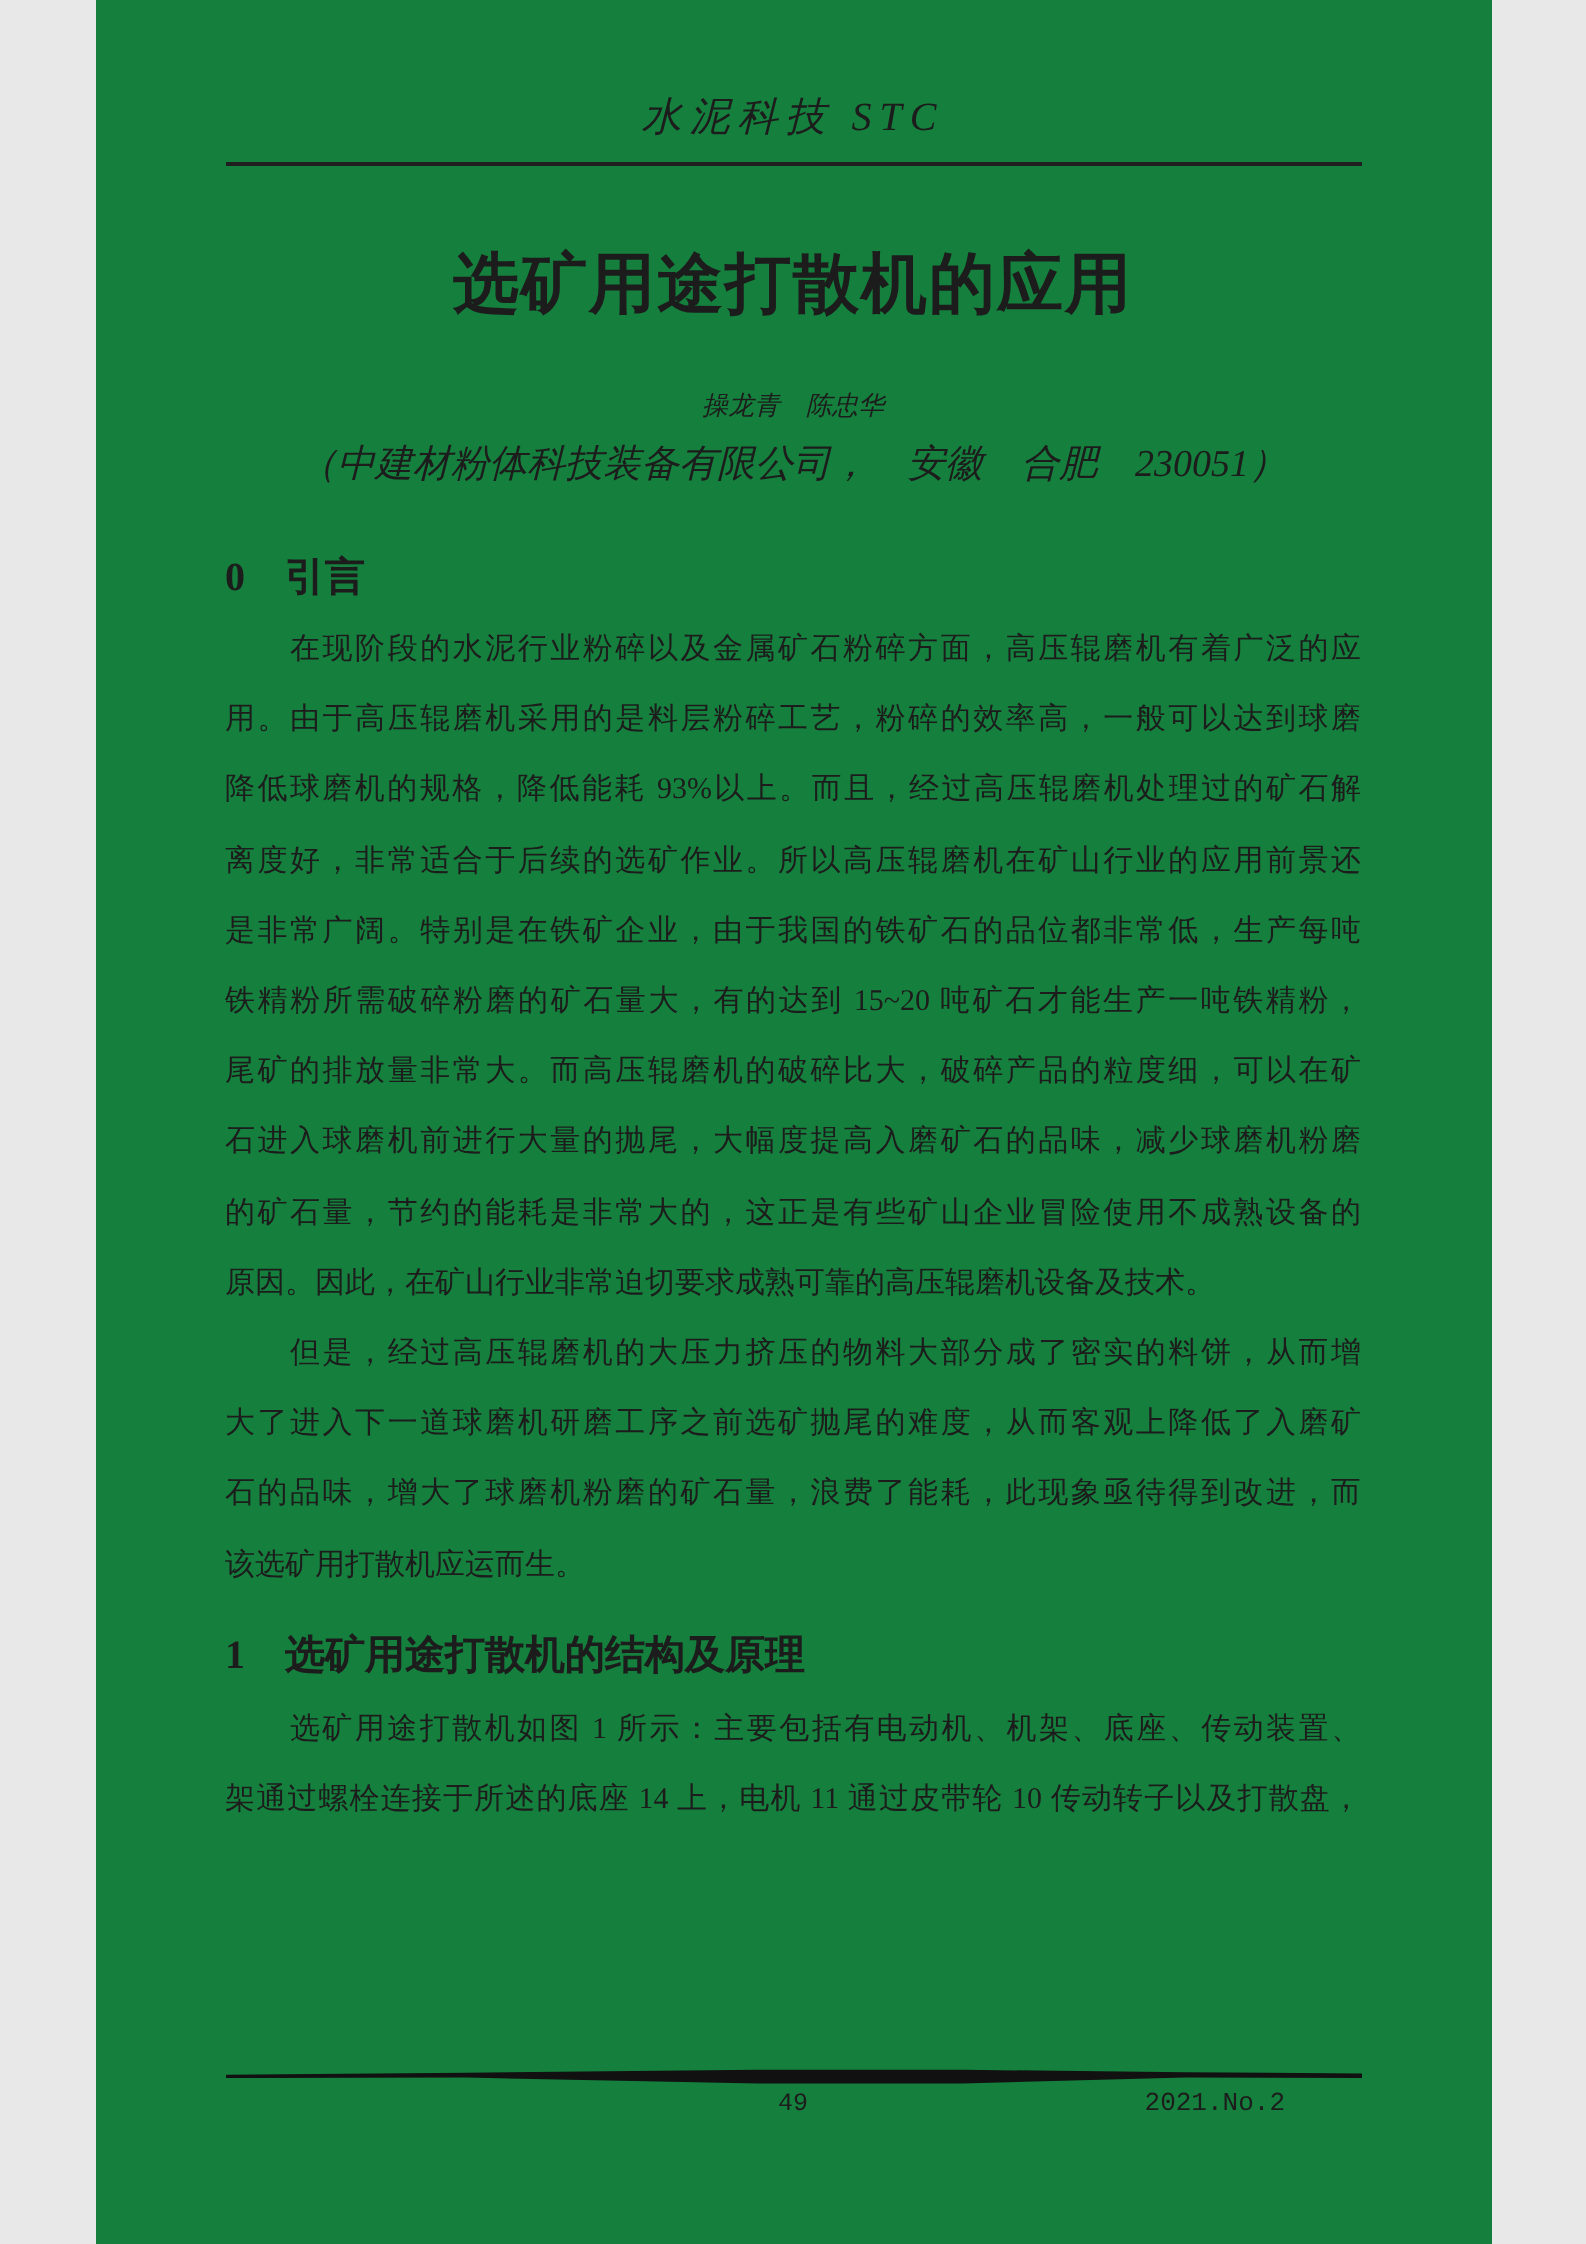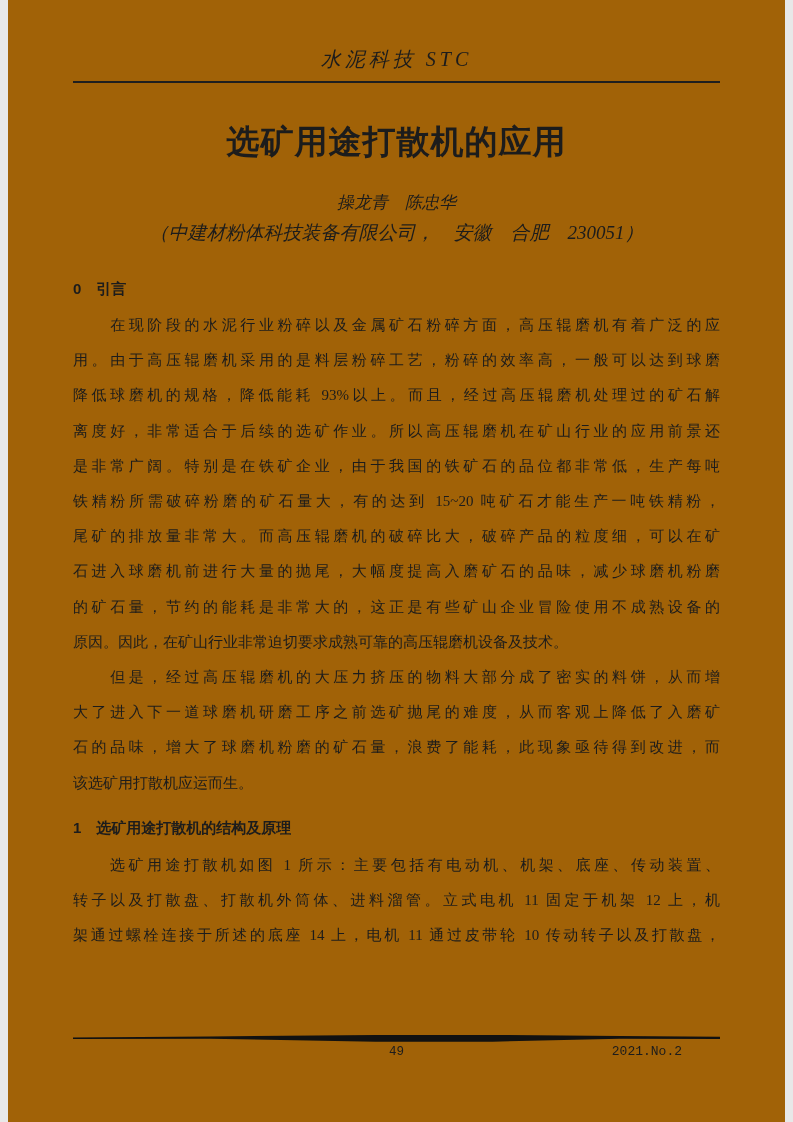--- a/index.html
+++ b/index.html
@@ -1,21 +1,21 @@
 <!DOCTYPE html>
 <html><head>
 <meta charset="utf-8">
 <style>
   html, body { margin: 0; padding: 0; background: #e8e8e8; }
   .page {
     position: relative;
-    width: 777px;
+    width: 698px;
     height: 1122px;
     margin: 0 auto;
-    background: #a16207;
+    background: #15803d;
     color: #1c1c1c;
     overflow: hidden;
     font-family: "Liberation Serif", "DejaVu Serif", serif;
   }
   .content {
     position: absolute;
     left: 65px;
     right: 65px;
     top: 0;
   }
@@ -38,34 +38,34 @@
     font-family: "Liberation Sans", "DejaVu Sans", sans-serif;
     font-weight: bold;
     font-size: 33px;
     line-height: 45px;
     letter-spacing: 1px;
   }
   .authors {
     margin-top: 26px;
     text-align: center;
     font-style: italic;
-    font-size: 17px;
+    font-size: 13px;
     line-height: 26px;
   }
   .affiliation {
     margin-top: 4px;
     text-align: center;
     font-style: italic;
     font-size: 19px;
     line-height: 26px;
   }
   .section-heading {
-    font-family: Liberation Sans, sans-serif;
+    font-family: Liberation Serif, serif;
     font-weight: bold;
-    font-size: 15px;
+    font-size: 20px;
     line-height: 28px;
   }
   .section-heading.first { margin-top: 29px; }
   .section-heading.second { margin-top: 13px; }
   .para { margin: 0; }
   .para.p1 { margin-top: 5px; }
   .para.p3 { margin-top: 6px; }
   .line {
     font-size: 15px;
     line-height: 35.2px;
@@ -134,21 +134,20 @@
       <div class="line">　　但是，经过高压辊磨机的大压力挤压的物料大部分成了密实的料饼，从而增</div>
       <div class="line">大了进入下一道球磨机研磨工序之前选矿抛尾的难度，从而客观上降低了入磨矿</div>
       <div class="line">石的品味，增大了球磨机粉磨的矿石量，浪费了能耗，此现象亟待得到改进，而</div>
       <div class="line last">该选矿用打散机应运而生。</div>
     </div>
 
     <div class="section-heading second">1　选矿用途打散机的结构及原理</div>
 
     <div class="para p3">
       <div class="line">　　选矿用途打散机如图 1 所示：主要包括有电动机、机架、底座、传动装置、</div>
-      <div class="line">转子以及打散盘、打散机外筒体、进料溜管。立式电机 11 固定于机架 12 上，机</div>
       <div class="line">架通过螺栓连接于所述的底座 14 上，电机 11 通过皮带轮 10 传动转子以及打散盘，</div>
     </div>
 
   </div>
 
   <div class="footer">
     <svg class="footer-rule-svg" viewBox="0 0 663 9" preserveAspectRatio="none">
       <polygon fill="#111111" points="0,3.4 140,2.4 310,0.9 430,0.9 560,2.1 663,2.7 663,5.0 560,4.8 430,7.7 310,7.7 140,4.8 0,5.0"></polygon>
     </svg>
     <div class="footer-row">

